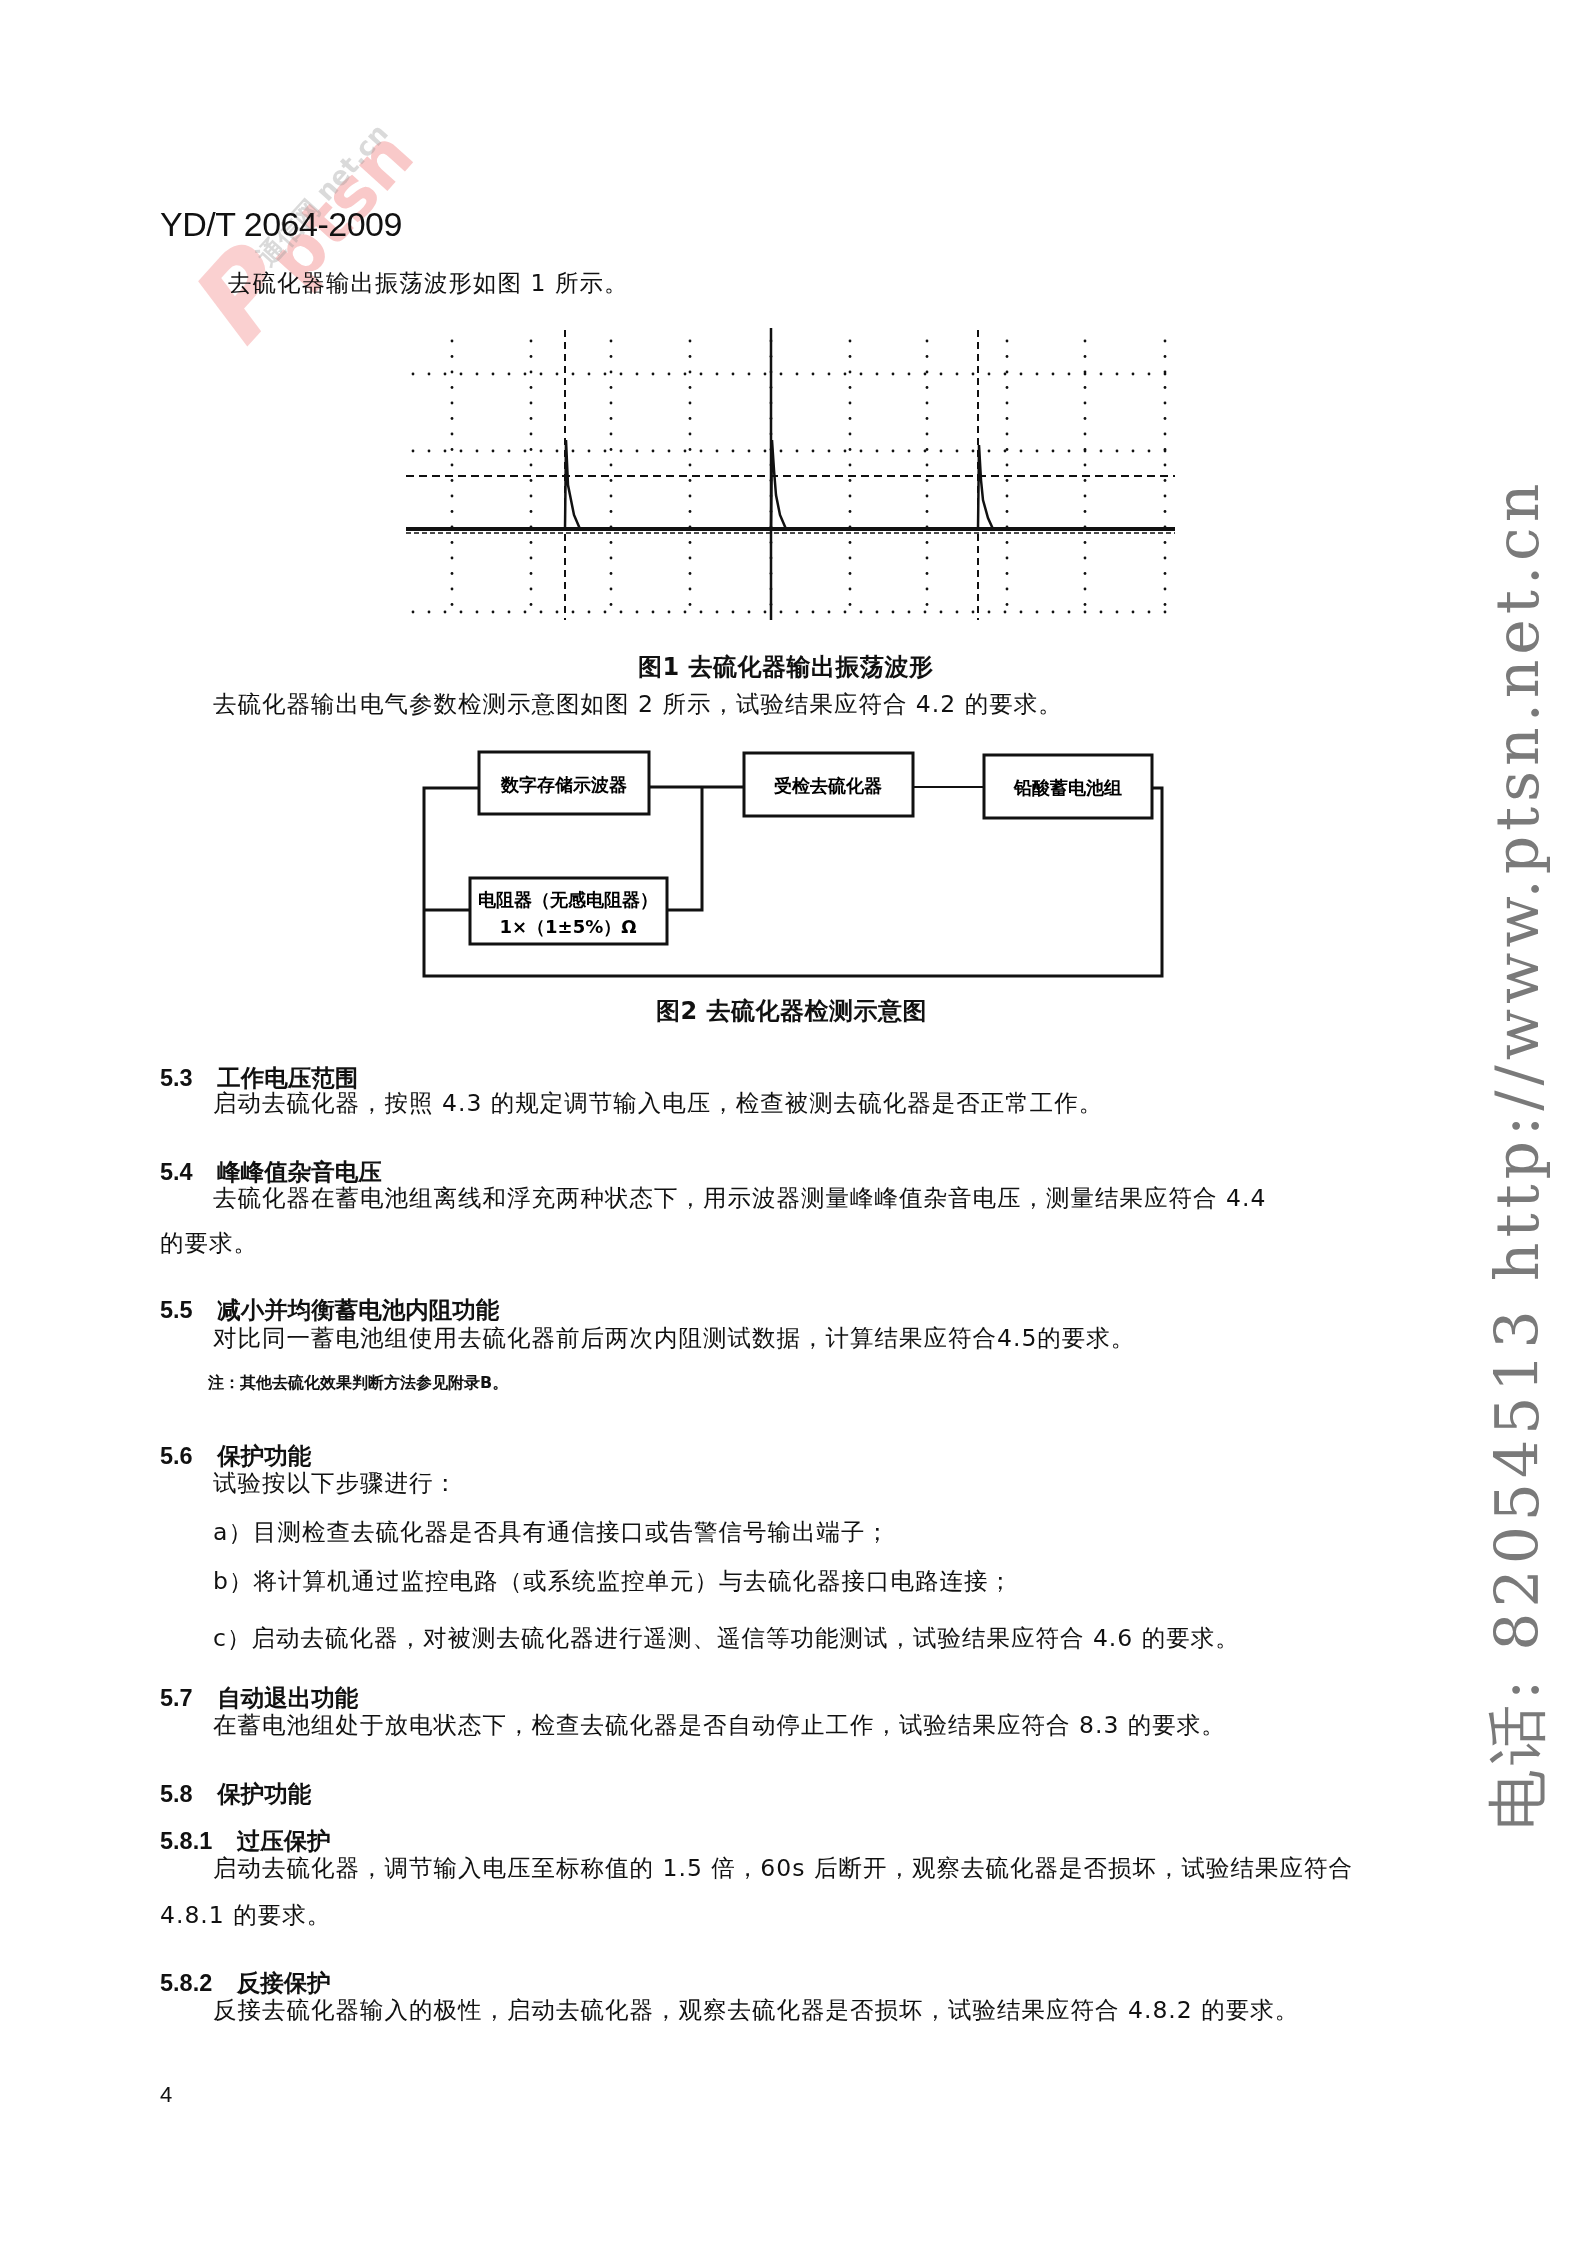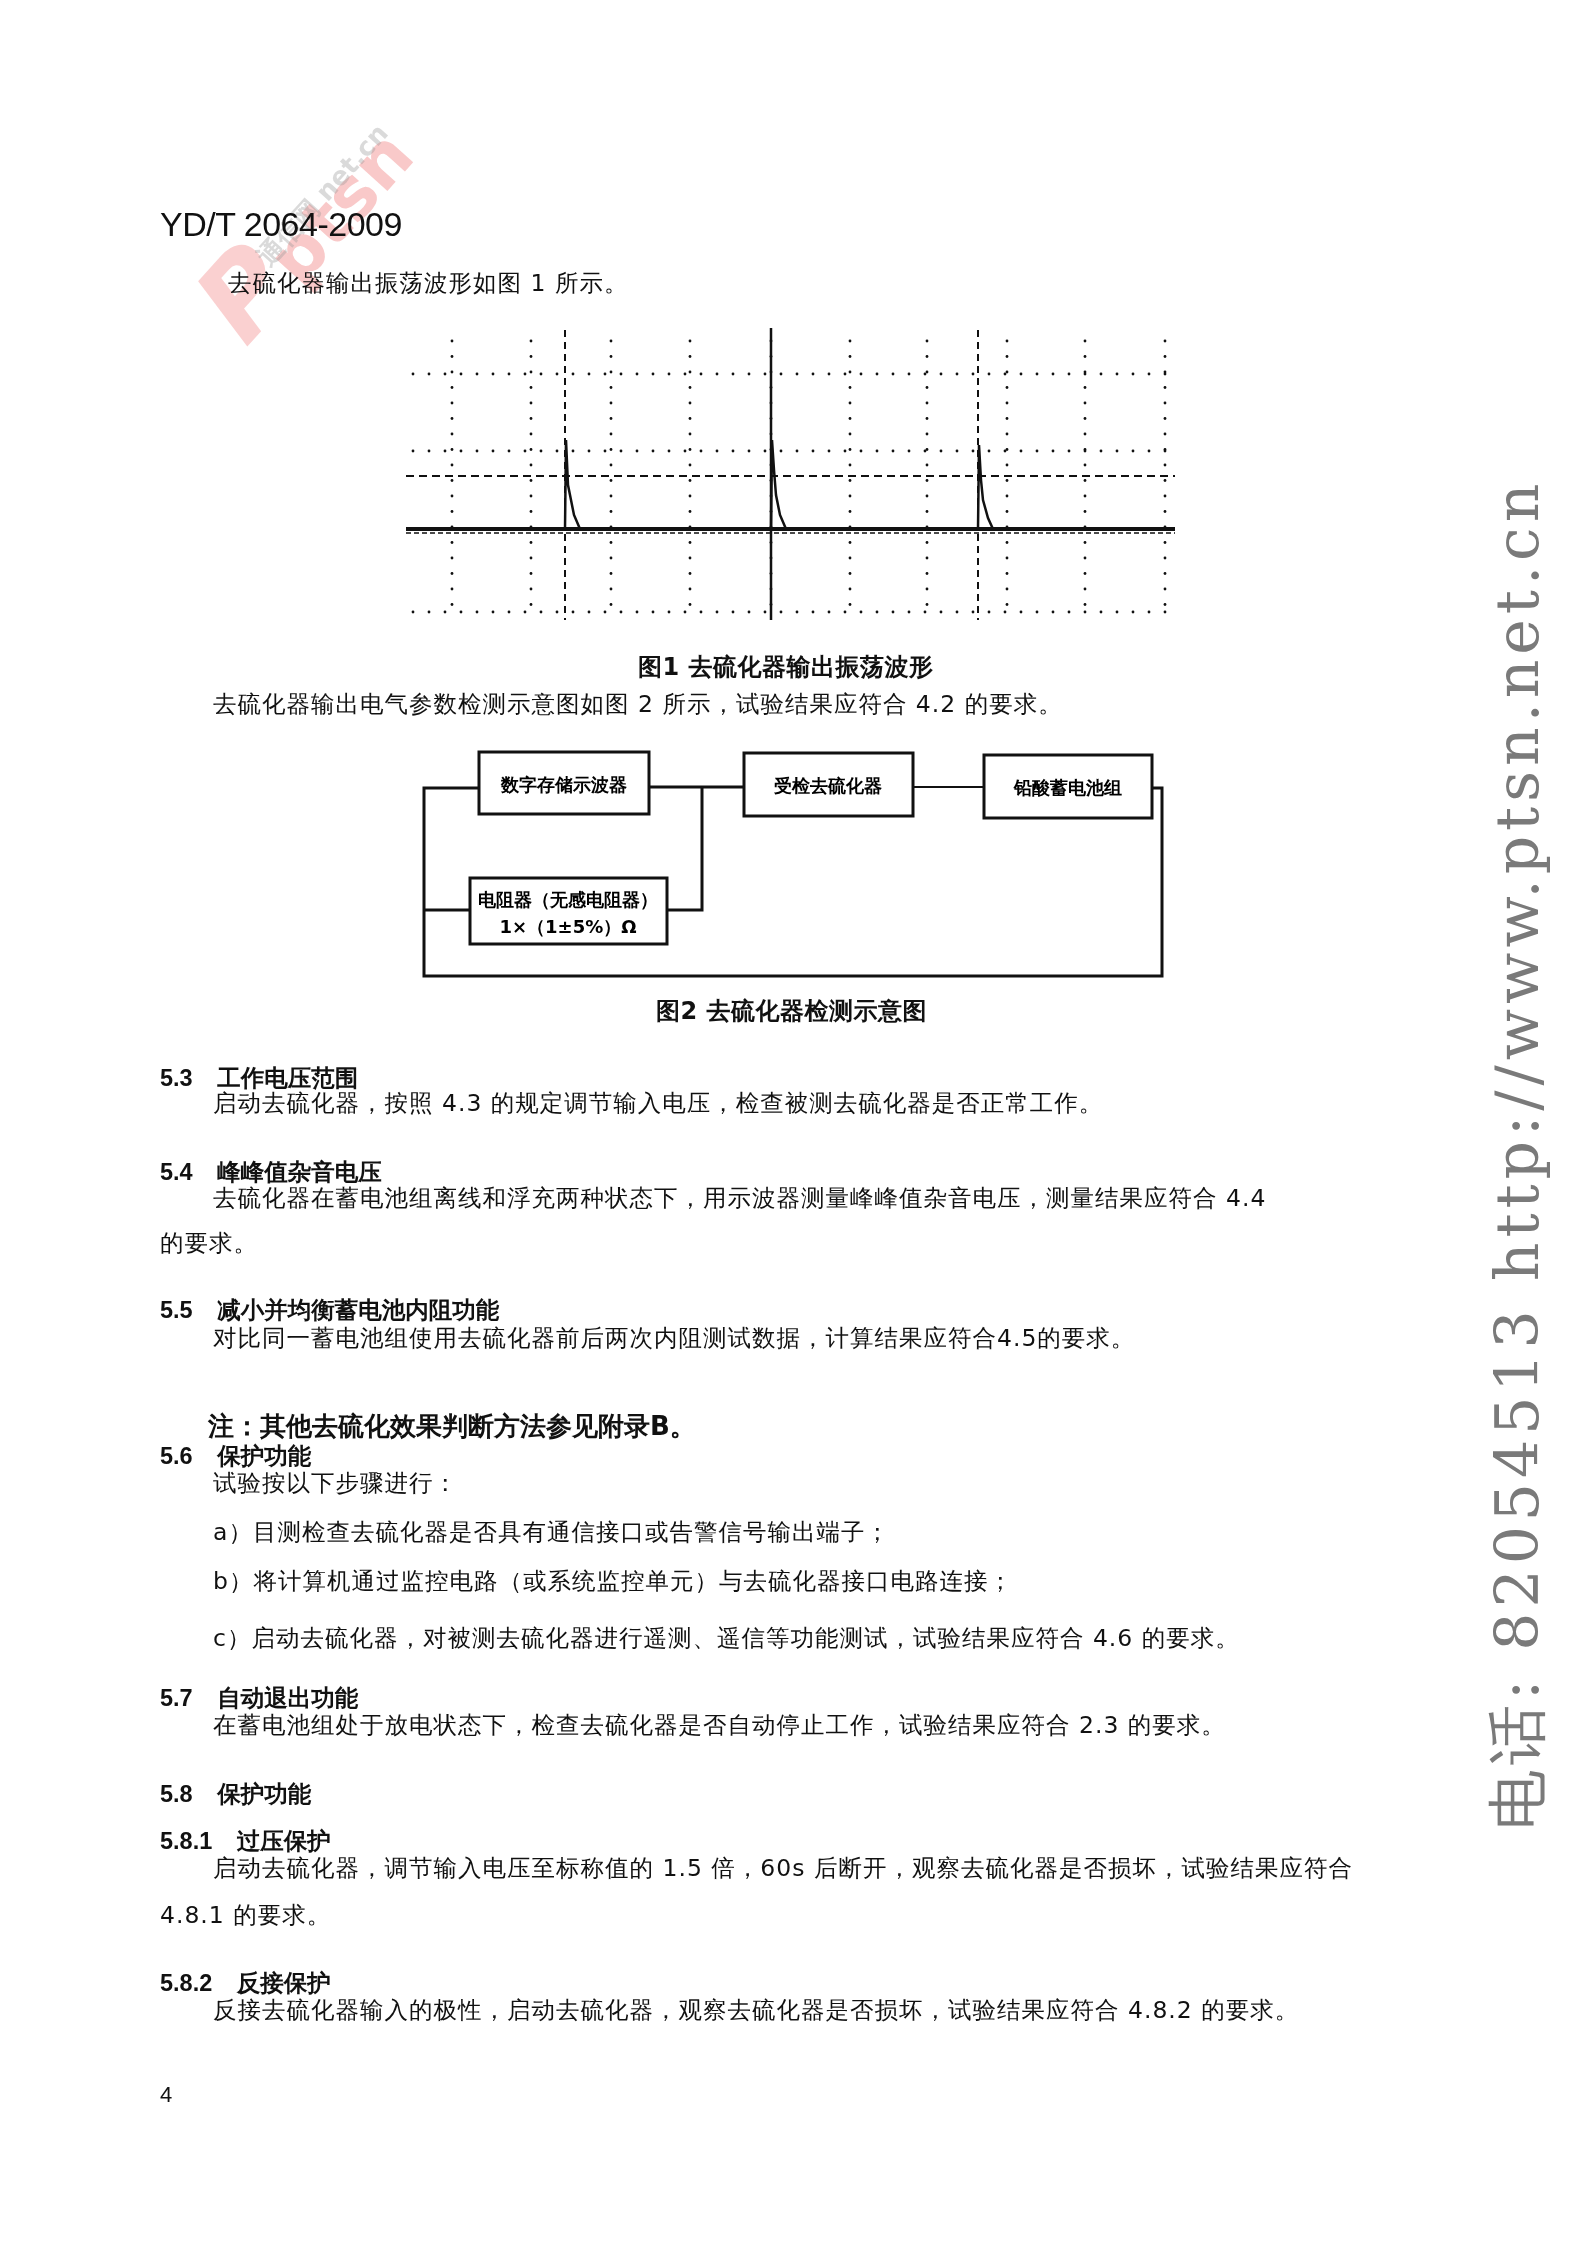--- a/index.html
+++ b/index.html
@@ -4,21 +4,21 @@
 <style>
   html, body { margin: 0; padding: 0; background: #ffffff; }
   body { width: 1575px; height: 2244px; position: relative; overflow: hidden;
          font-family: "DejaVu Sans", "Liberation Sans", sans-serif; color: #111; }
   .abs { position: absolute; white-space: nowrap; }
   .std-code { left: 160px; top: 205px; font-size: 34px; font-family: "Liberation Sans", sans-serif; letter-spacing: -0.5px; }
   .para { font-size: 23.5px; line-height: 30px; letter-spacing: 1px; }
   .cap { font-size: 24px; font-weight: bold; letter-spacing: 0.5px; }
   .head { font-size: 23.5px; font-weight: bold; }
   .head .num { display: inline-block; font-family: "Liberation Sans", sans-serif; margin-top: 23px; }
-  .note { font-size: 26px; font-weight: bold; margin-top: 36px; }
+  .note { font-size: 16px; font-weight: bold; }
   .pagenum { left: 160px; top: 2082px; font-size: 22px; font-family: "Liberation Sans", sans-serif; }
   .side-wm { position: absolute; left: 1478px; top: 1830px; transform-origin: 0 0; transform: rotate(-90deg);
              font-family: "DejaVu Serif", "Liberation Serif", serif; color: #7a7a7a; font-size: 60px;
              letter-spacing: 5px; white-space: nowrap; }
   .logo-wm { position: absolute; left: 170px; top: 280px; transform: rotate(-48deg); transform-origin: 0 0; }
   .logo-wm .p { font-family: "DejaVu Sans", sans-serif; font-style: italic; font-weight: bold; font-size: 110px; color: rgba(240,120,120,0.35); }
   .logo-wm .t { font-family: "DejaVu Sans", sans-serif; font-weight: bold; font-size: 70px; color: rgba(240,120,120,0.4); }
   .logo-sub { position: absolute; left: 250px; top: 250px; transform: rotate(-48deg); transform-origin: 0 0;
               font-size: 26px; color: rgba(150,150,150,0.35); font-weight: bold; white-space: nowrap; }
   svg text { font-family: "DejaVu Sans", sans-serif; }
@@ -432,21 +432,21 @@
   <span class="num">5.6</span>&nbsp;&nbsp;&nbsp;<span>保护功能</span>
 </div>
 <div class="abs para" style="left:213px; top:1468px;">试验按以下步骤进行：</div>
 <div class="abs para" style="left:213px; top:1517px;">a）目测检查去硫化器是否具有通信接口或告警信号输出端子；</div>
 <div class="abs para" style="left:213px; top:1566px;">b）将计算机通过监控电路（或系统监控单元）与去硫化器接口电路连接；</div>
 <div class="abs para" style="left:213px; top:1615px;margin-top:8px;">c）启动去硫化器，对被测去硫化器进行遥测、遥信等功能测试，试验结果应符合 4.6 的要求。</div>
 
 <div class="abs head" style="left:160px; top:1662px;">
   <span class="num">5.7</span>&nbsp;&nbsp;&nbsp;<span>自动退出功能</span>
 </div>
-<div class="abs para" style="left:213px; top:1710px;">在蓄电池组处于放电状态下，检查去硫化器是否自动停止工作，试验结果应符合 2.3 的要求。</div>
+<div class="abs para" style="left:213px; top:1710px;">在蓄电池组处于放电状态下，检查去硫化器是否自动停止工作，试验结果应符合 8.3 的要求。</div>
 
 <div class="abs head" style="left:160px; top:1758px;">
   <span class="num">5.8</span>&nbsp;&nbsp;&nbsp;<span>保护功能</span>
 </div>
 
 <div class="abs head" style="left:160px; top:1805px;">
   <span class="num">5.8.1</span>&nbsp;&nbsp;&nbsp;<span>过压保护</span>
 </div>
 <div class="abs para" style="left:213px; top:1853px;">启动去硫化器，调节输入电压至标称值的 1.5 倍，60s 后断开，观察去硫化器是否损坏，试验结果应符合</div>
 <div class="abs para" style="left:160px; top:1900px;">4.8.1 的要求。</div>

